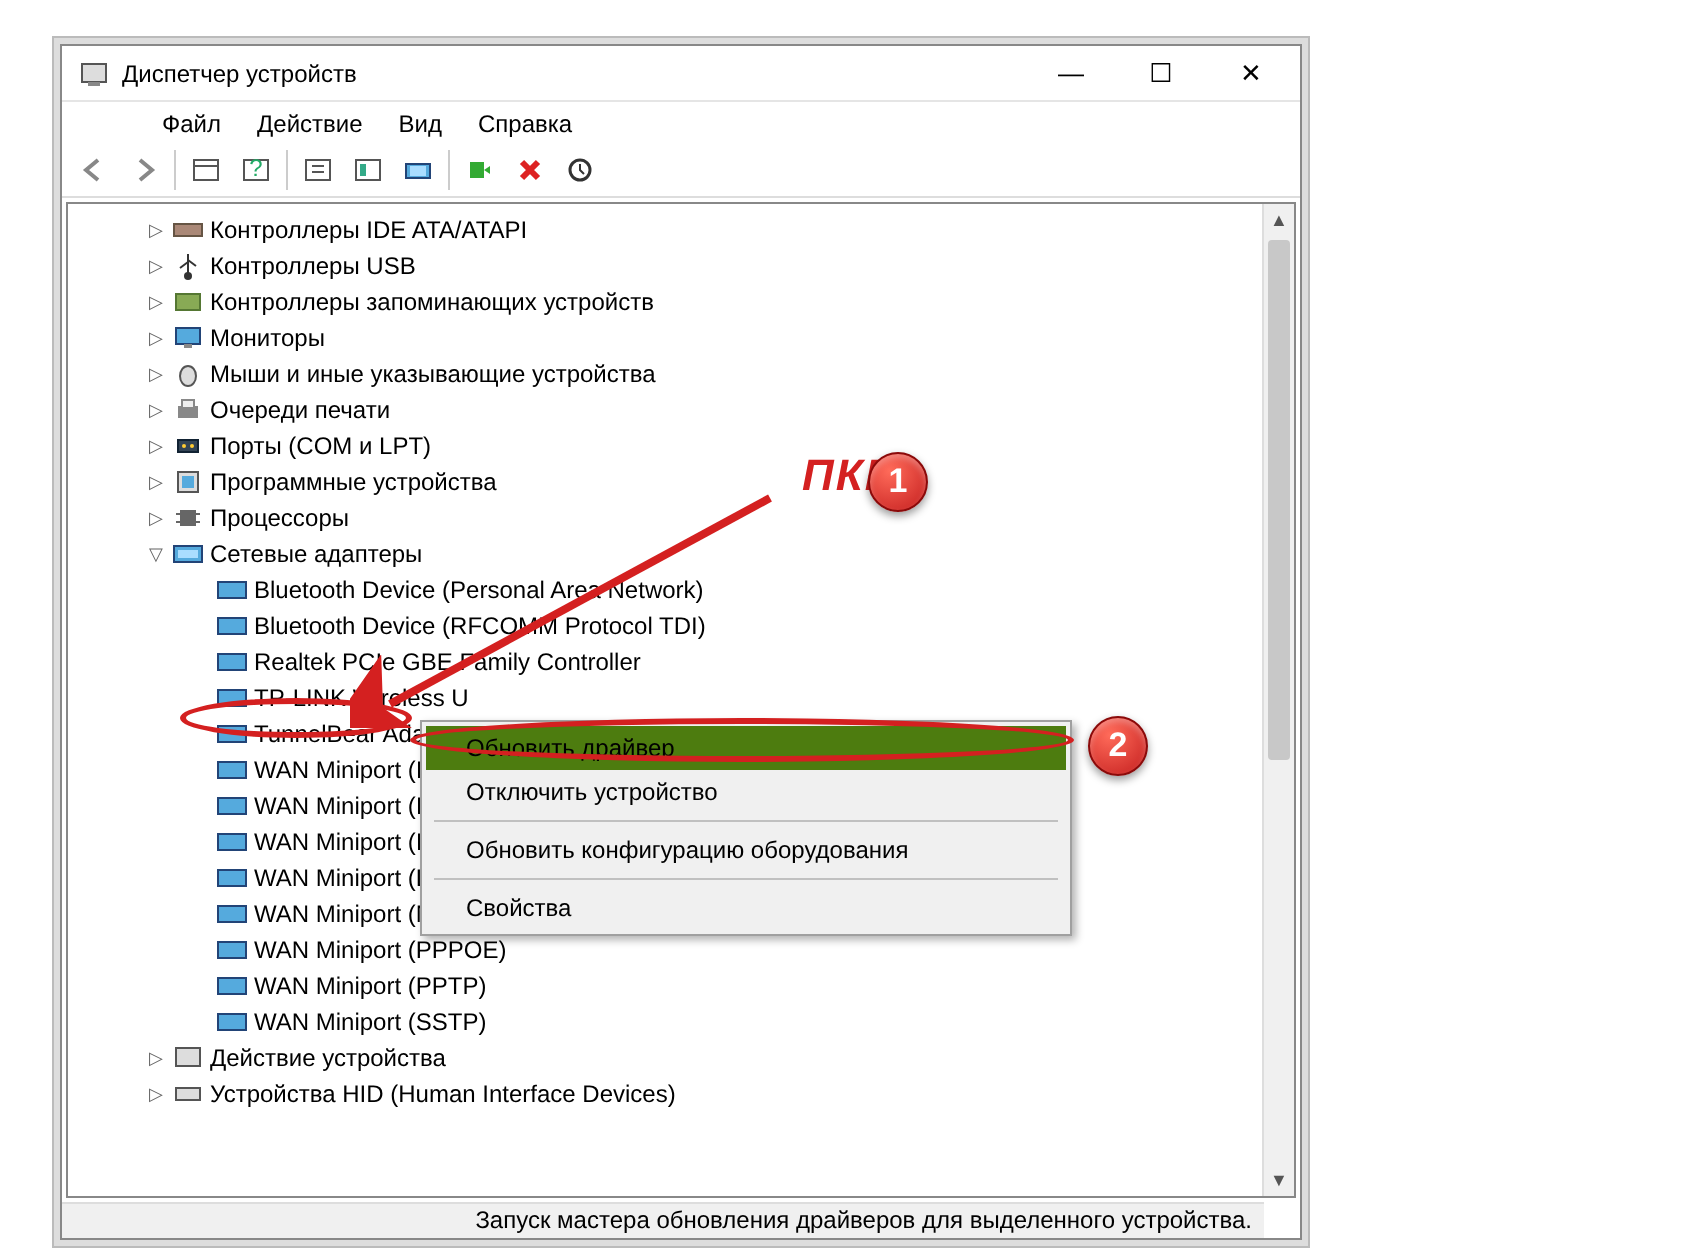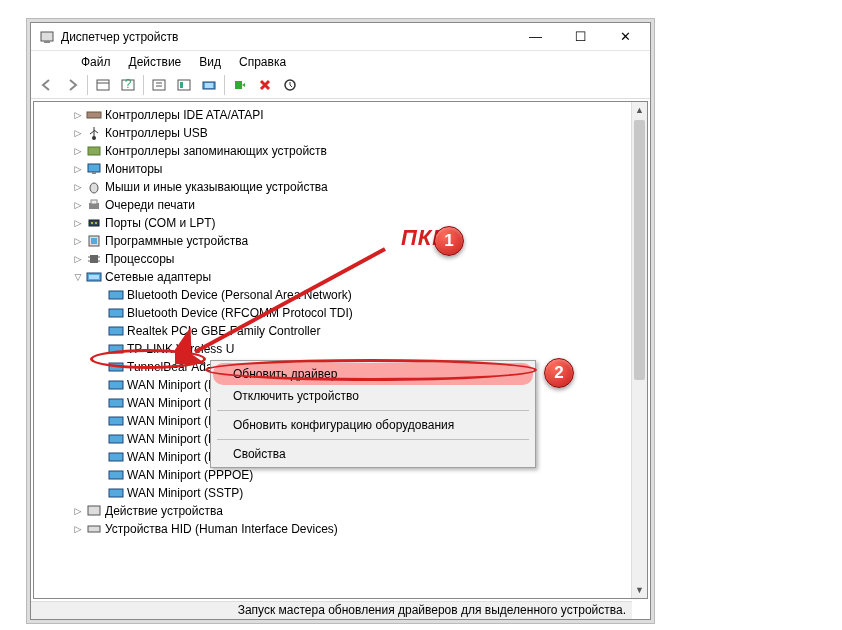--- a/index.html
+++ b/index.html
@@ -20,21 +20,21 @@
 .tree-row { display: flex; align-items: center; height: 18px; white-space: nowrap; position: relative; }
 .expander { width: 12px; height: 12px; display: inline-flex; align-items: center; justify-content: center; margin-right: 2px; font-size: 9px; color: #666; }
 .node-icon { width: 16px; height: 16px; margin-right: 3px; display: inline-flex; align-items: center; justify-content: center; flex-shrink: 0; }
 .lvl1 { padding-left: 38px; }
 .lvl2 { padding-left: 74px; }
 .highlight-oval { position: absolute; border: 3px solid #d42020; border-radius: 50%/50%; pointer-events: none; z-index: 5; }
 .highlight-oval.one { left: 90px; top: 349px; width: 116px; height: 20px; }
 .highlight-oval.two { left: 205px; top: 359px; width: 332px; height: 22px; }
 .context-menu { position: absolute; left: 210px; top: 360px; width: 326px; background: #f0f0f0; border: 1px solid #a0a0a0; box-shadow: 2px 2px 4px rgba(0,0,0,0.3); z-index: 4; padding: 2px; }
 .ctx-item { padding: 4px 20px; height: 22px; display: flex; align-items: center; }
-.ctx-item.sel { background: #fca5a5; border-radius: 10px; }
+.ctx-item.sel { background: #4d7c0f; }
 .ctx-sep { height: 1px; background: #c0c0c0; margin: 3px 4px; }
 .badge { position: absolute; width: 30px; height: 30px; border-radius: 50%; background: radial-gradient(circle at 35% 30%, #ff6b5a, #c41e1e); color: #fff; font-weight: bold; font-size: 17px; display: flex; align-items: center; justify-content: center; z-index: 10; box-shadow: 0 2px 4px rgba(0,0,0,.4), inset 0 2px 3px rgba(255,255,255,.3); border: 1px solid #8a0a0a; }
 .badge.b1 { left: 434px; top: 226px; }
 .badge.b2 { left: 544px; top: 358px; }
 .pkm-label { position: absolute; left: 375px; top: 225px; font-size: 22px; font-weight: 900; color: #d42020; text-shadow: -1px -1px 0 #fff,1px -1px 0 #fff,-1px 1px 0 #fff,1px 1px 0 #fff; z-index: 10; letter-spacing: 1px; font-style: italic; margin-left: 26px; }
 .arrow { position: absolute; left: 175px; top: 244px; z-index: 8; pointer-events: none; }
 .statusbar { position: absolute; left: 0; right: 18px; bottom: 0; height: 18px; padding: 1px 6px; background: #f0f0f0; border-top: 1px solid #ddd; text-align: right; }
 .scrollbar-v { position: absolute; right: 0; top: 0; bottom: 0; width: 16px; background: #f0f0f0; border-left: 1px solid #ddd; }
 .scroll-arrow { height: 16px; display:flex;align-items:center;justify-content:center;font-size:9px;color:#555; }
 .scroll-thumb { position:absolute; left:2px; right:2px; top:18px; height: 260px; background:#c8c8c8; border-radius:2px; }
@@ -320,20 +320,28 @@
             </svg>
           </span>
           <span>WAN Miniport (PPPOE)</span>
         </div>
       <div class="tree-row lvl2">
           <span class="node-icon">
             <svg width="16" height="16">
               <rect x="1" y="4" width="14" height="8" fill="#5ad" stroke="#247"></rect>
             </svg>
           </span>
+          <span>WAN Miniport (PPTP)</span>
+        </div>
+      <div class="tree-row lvl2">
+          <span class="node-icon">
+            <svg width="16" height="16">
+              <rect x="1" y="4" width="14" height="8" fill="#5ad" stroke="#247"></rect>
+            </svg>
+          </span>
           <span>WAN Miniport (SSTP)</span>
         </div>
 
       <div class="tree-row lvl1">
           <span class="expander">▷</span>
           <span class="node-icon">
             <svg width="16" height="16">
               <rect x="2" y="3" width="12" height="9" fill="#ddd" stroke="#555"></rect>
             </svg>
           </span>

